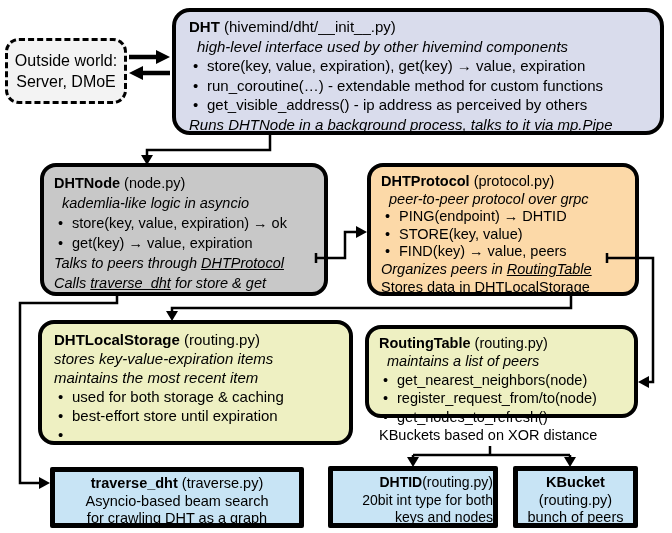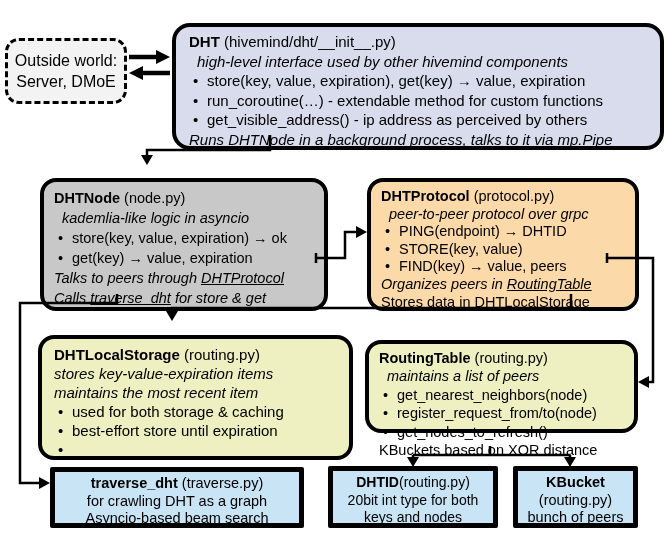--- a/index.html
+++ b/index.html
@@ -1,21 +1,21 @@
 <!DOCTYPE html>
 <html style="--dht-fill: #d9dcec; --node-fill: #c8c8c8; --protocol-fill: #fcd9a8; --storage-fill: #eef0c2; --routing-fill: #eef0c2; --bottom-fill: #c8e4f5; --outside-fill: #f3f3f3; --line: #000000;"><head>
 <meta charset="utf-8">
 <style>
   html,body{margin:0;padding:0;background:#fff;}
   #stage{
     position:relative;width:672px;height:533px;background:#fff;
     font-family:"Liberation Sans",sans-serif;color:#000;overflow:hidden;
   }
   .bx{position:absolute;box-sizing:border-box;background:#fff;border:4px solid var(--line,#000);}
-  .round{border-radius:16px;margin-top:15px;}
+  .round{border-radius:16px;}
   .line{white-space:nowrap;}
   .bold{font-weight:bold;}
   .it{font-style:italic;}
   .u{text-decoration:underline;}
   .sub{padding-left:8px;}
   .brow{display:flex;}
   .bdot{width:14px;flex:0 0 14px;padding-left:4px;}
 
   .box-outside{
     left:5px;top:38px;width:122px;height:66px;
@@ -44,21 +44,21 @@
     font-size:15px;line-height:19px;padding:6px 24px 0 12px;
   }
   .box-routing{
     left:365px;top:325px;width:273px;height:93px;
     background:var(--routing-fill,#eef0c2);
     font-size:14.5px;line-height:18.4px;padding:5px 6px 0 10px;
   }
   .rect{border:5px solid var(--line,#000);border-radius:2px;background:var(--bottom-fill,#c8e4f5);
     text-align:center;font-size:14.5px;}
   .box-traverse{left:50px;top:467px;width:254px;height:61px;line-height:17.5px;padding-top:3px;}
-  .box-dhtid{left:328px;top:466px;width:170px;height:62px;line-height:17.5px;padding-top:3px;font-size:14px;}
+  .box-dhtid{left:328px;top:466px;width:170px;height:62px;line-height:17.5px;padding-top:3px;font-size:14px;text-align:right;}
   .box-kbucket{left:513px;top:466px;width:125px;height:62px;line-height:17.5px;padding-top:3px;}
 
   #wires{position:absolute;left:0;top:0;z-index:5;pointer-events:none;}
   #wires path{fill:none;stroke:var(--line,#000);stroke-width:2.5px;}
   #wires path.thick{stroke-width:4.5px;}
   #wires polygon{fill:var(--line,#000);stroke:none;}
 </style>
 </head>
 <body>
 
@@ -151,22 +151,22 @@
       </div>
     <div class="line brow">
         <span class="bdot">•</span>
         <span>get_nodes_to_refresh()</span>
       </div>
     <div class="line">KBuckets based on XOR distance</div>
   </div>
 
   <div class="bx rect box-traverse">
     <div class="line"><span class="bold">traverse_dht</span><span> (traverse.py)</span></div>
+    <div class="line">Asyncio-based beam search</div>
     <div class="line">for crawling DHT as a graph</div>
-    <div class="line">Asyncio-based beam search</div>
   </div>
 
   <div class="bx rect box-dhtid">
     <div class="line"><span class="bold">DHTID</span><span>(routing.py)</span></div>
     <div class="line">20bit int type for both</div>
     <div class="line">keys and nodes</div>
   </div>
 
   <div class="bx rect box-kbucket">
     <div class="line"><span class="bold">KBucket</span></div>

